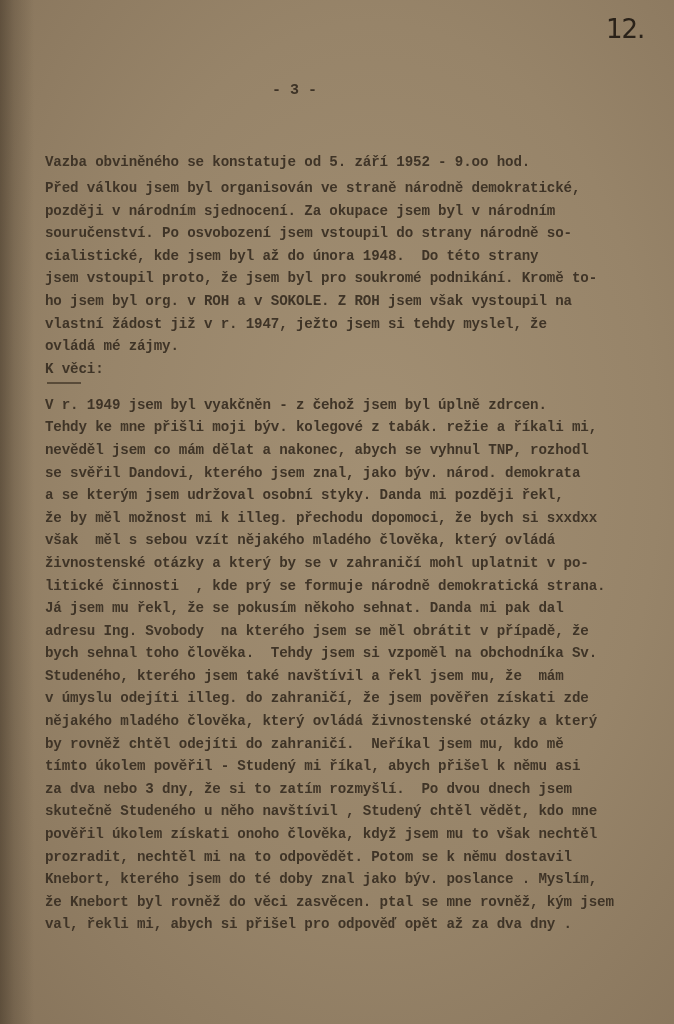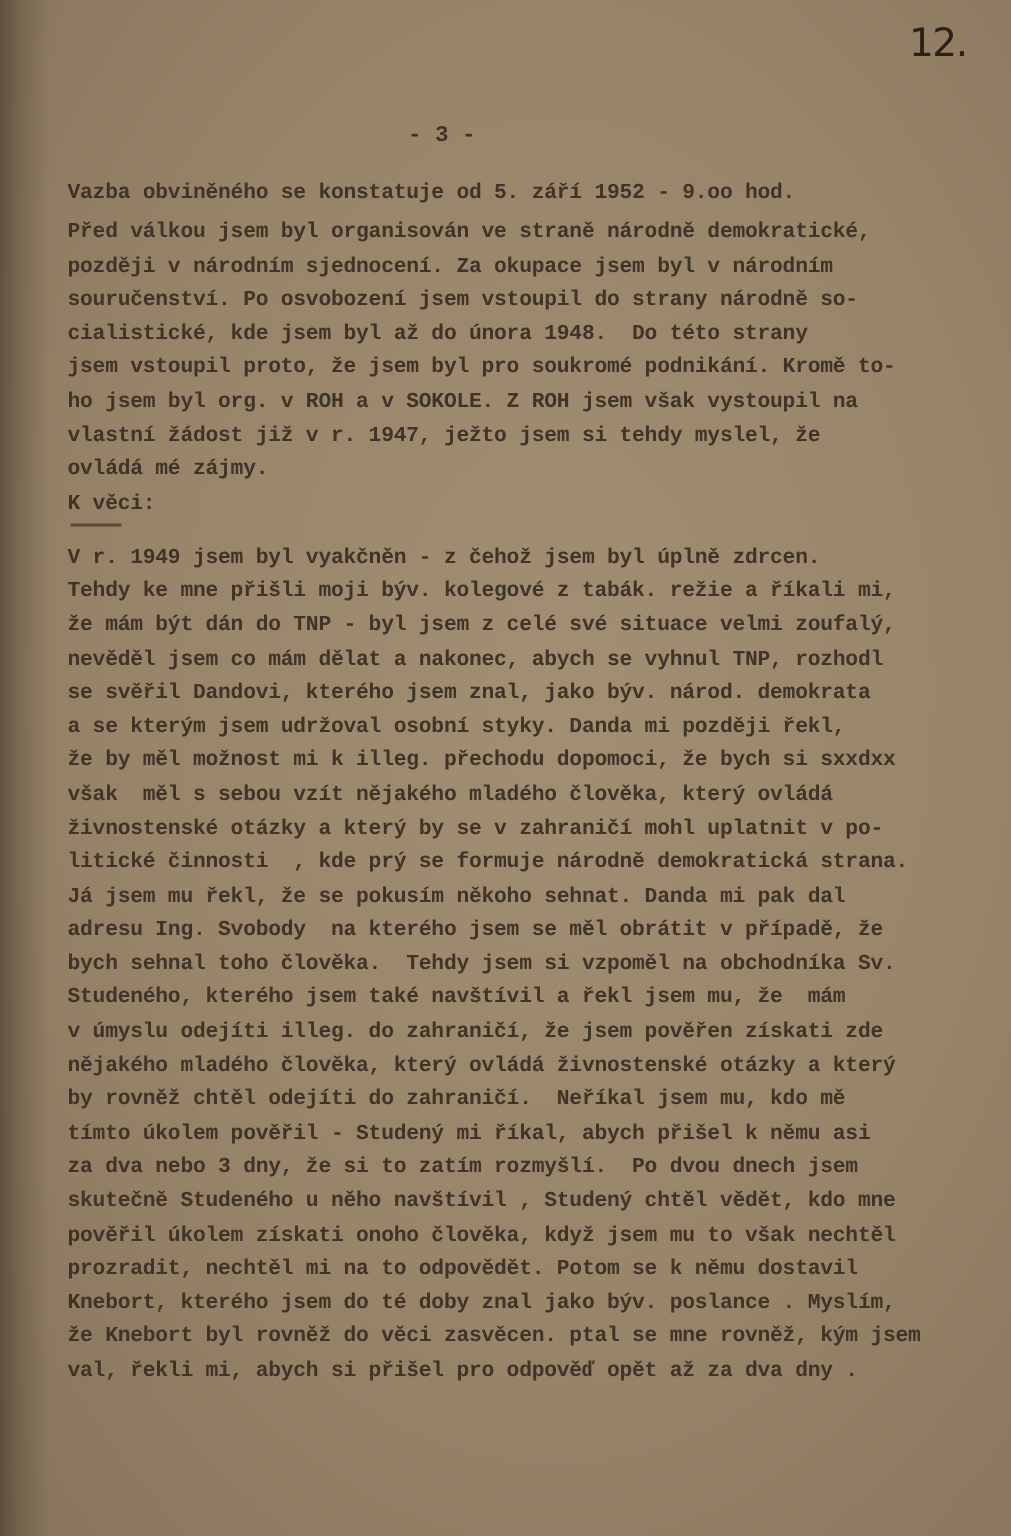--- a/index.html
+++ b/index.html
@@ -51,21 +51,21 @@
       font-size: 14.2px;
       font-weight: bold;
       color: #3f3427;
       line-height: 22.6px;
       letter-spacing: -0.15px;
     }
     .line {
       white-space: pre;
       height: 22.6px;
     }
-    .line.gap { height: 26px; }
+    .line.gap { height: 26px; margin-top: 33px; }
     .underline-short {
       display: block;
       width: 34px;
       height: 2px;
       background: #4a3d2d;
       margin: 4px 0 10px 2px;
       opacity: 0.8;
     }
   </style>
 </head>
@@ -84,21 +84,20 @@
     <div class="line">jsem vstoupil proto, že jsem byl pro soukromé podnikání. Kromě to-</div>
     <div class="line">ho jsem byl org. v ROH a v SOKOLE. Z ROH jsem však vystoupil na</div>
     <div class="line">vlastní žádost již v r. 1947, ježto jsem si tehdy myslel, že</div>
     <div class="line">ovládá mé zájmy.</div>
 
     <div class="line" style="height:20px;">K věci:</div>
     <span class="underline-short"></span>
 
     <div class="line">V r. 1949 jsem byl vyakčněn - z čehož jsem byl úplně zdrcen.</div>
     <div class="line">Tehdy ke mne přišli moji býv. kolegové z tabák. režie a říkali mi,</div>
-    <div class="line">že mám být dán do TNP - byl jsem z celé své situace velmi zoufalý,</div>
     <div class="line">nevěděl jsem co mám dělat a nakonec, abych se vyhnul TNP, rozhodl</div>
     <div class="line">se svěřil Dandovi, kterého jsem znal, jako býv. národ. demokrata</div>
     <div class="line">a se kterým jsem udržoval osobní styky. Danda mi později řekl,</div>
     <div class="line">že by měl možnost mi k illeg. přechodu dopomoci, že bych si sxxdxx</div>
     <div class="line">však  měl s sebou vzít nějakého mladého člověka, který ovládá</div>
     <div class="line">živnostenské otázky a který by se v zahraničí mohl uplatnit v po-</div>
     <div class="line">litické činnosti  , kde prý se formuje národně demokratická strana.</div>
     <div class="line">Já jsem mu řekl, že se pokusím někoho sehnat. Danda mi pak dal</div>
     <div class="line">adresu Ing. Svobody  na kterého jsem se měl obrátit v případě, že</div>
     <div class="line">bych sehnal toho člověka.  Tehdy jsem si vzpoměl na obchodníka Sv.</div>

